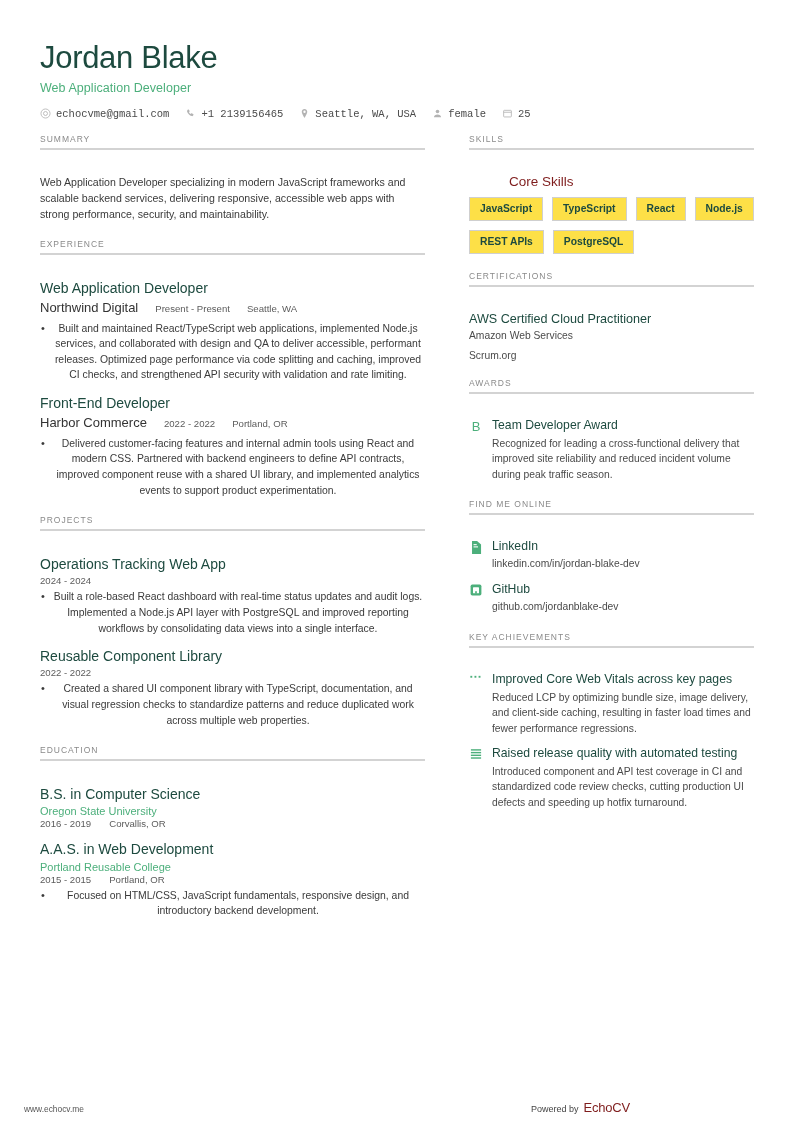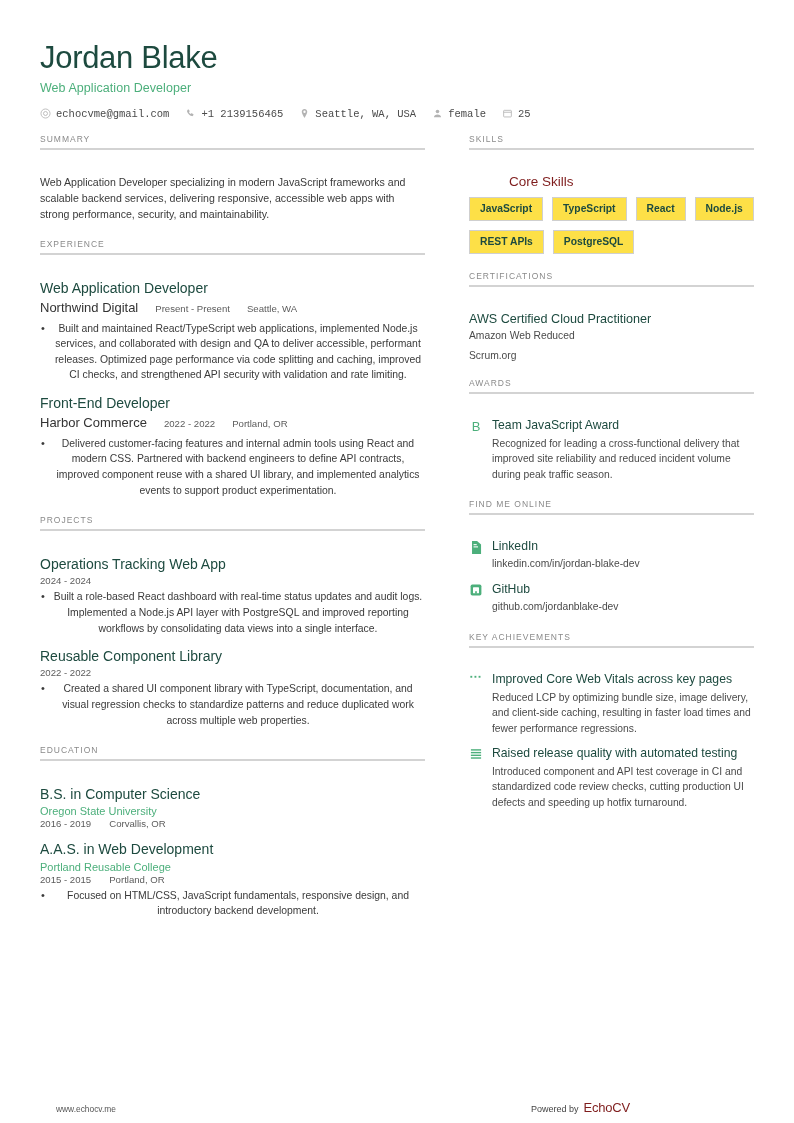--- a/index.html
+++ b/index.html
@@ -254,21 +254,21 @@
   }
   .ii-url {
     font-size: 10.3px;
     color: #4a4a4a;
     line-height: 1.4;
   }
 
   
   .footer {
     position: absolute;
-    left: 56px;
+    left: 24px;
     right: 40px;
     bottom: 8px;
     display: flex;
     align-items: baseline;
     justify-content: space-between;
   }
   .footer-left {
     font-size: 8.4px;
     color: #555;
   }
@@ -442,35 +442,35 @@
           <span class="tag">Node.js</span>
           <span class="tag">REST APIs</span>
           <span class="tag">PostgreSQL</span>
         </div>
       </div>
 
       <div class="section">
         <div class="section-head">CERTIFICATIONS</div>
         <div class="cert">
           <div class="cert-name">AWS Certified Cloud Practitioner</div>
-          <div class="cert-issuer">Amazon Web Reduced</div>
+          <div class="cert-issuer">Amazon Web Services</div>
         </div>
         <div class="cert">
           <div class="cert-issuer">Scrum.org</div>
         </div>
       </div>
 
       <div class="section">
         <div class="section-head">AWARDS</div>
         <div class="icon-item">
           <span class="ii-icon">
             <span class="ii-letter">B</span>
           </span>
           <div class="ii-body">
-            <div class="ii-title">Team JavaScript Award</div>
+            <div class="ii-title">Team Developer Award</div>
             <div class="ii-sub">Recognized for leading a cross-functional delivery that improved site reliability and reduced incident volume during peak traffic season.</div>
           </div>
         </div>
       </div>
 
       <div class="section">
         <div class="section-head">FIND ME ONLINE</div>
 
         <div class="icon-item">
           <span class="ii-icon">

